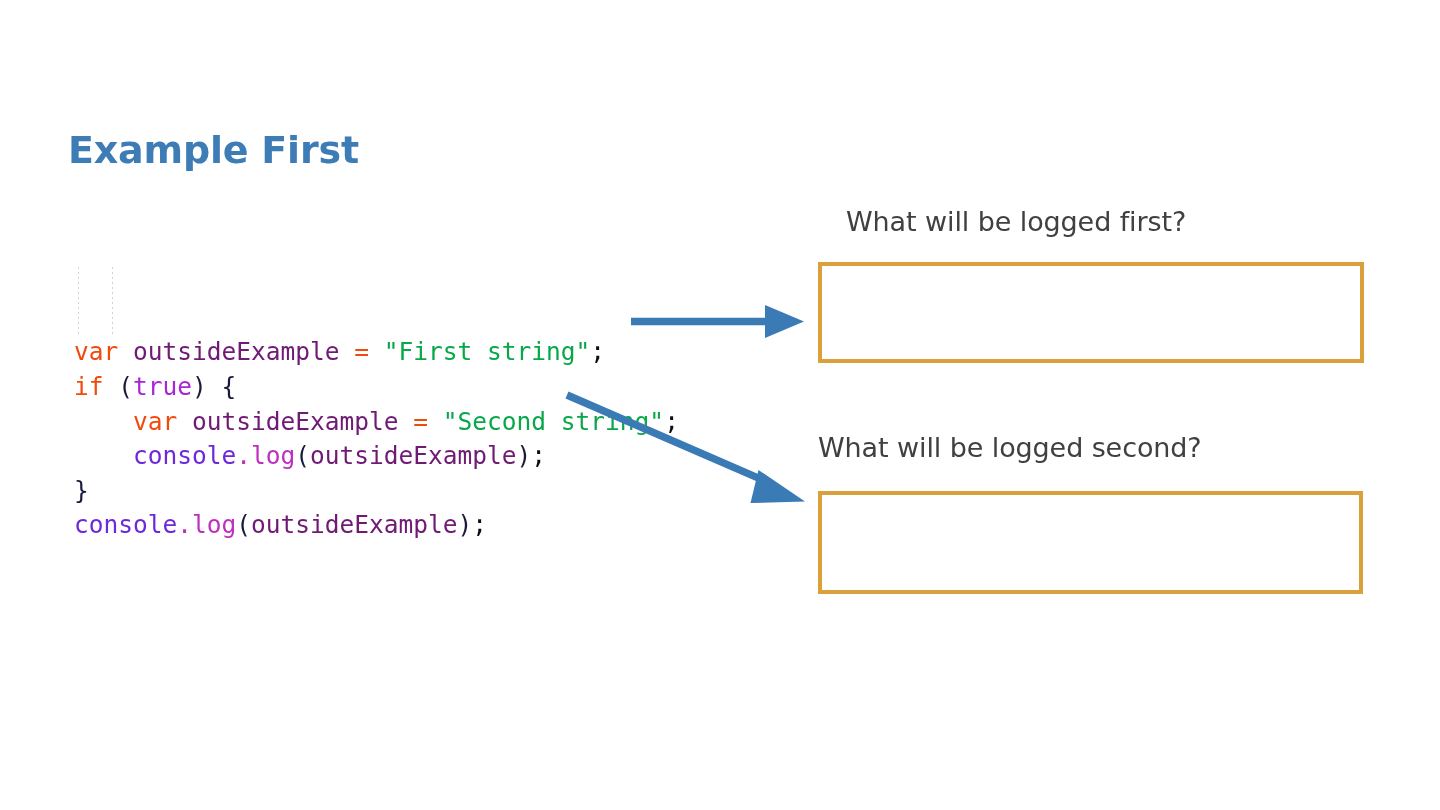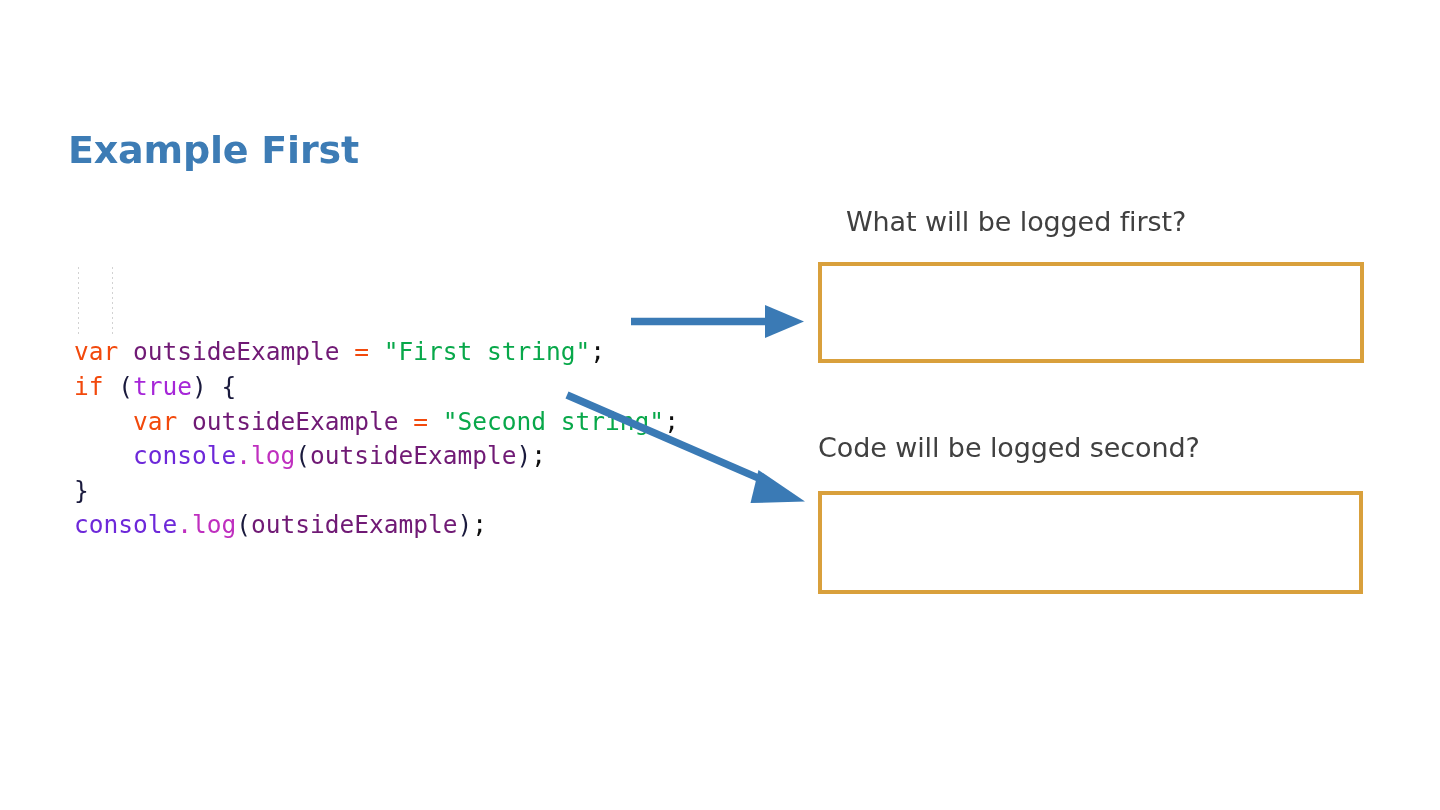--- a/index.html
+++ b/index.html
@@ -115,21 +115,21 @@
   <div id="code-block">
     <span class="indent-guide" id="guide-1"></span>
     <span class="indent-guide" id="guide-2"></span>
     <div id="code-lines"><div class="code-line"><span class="tok-kw">var</span><span class="tok-id"> </span><span class="tok-id">outsideExample</span><span class="tok-id"> </span><span class="tok-op">=</span><span class="tok-id"> </span><span class="tok-str">"First string"</span><span class="tok-punct">;</span></div><div class="code-line"><span class="tok-kw">if</span><span class="tok-id"> </span><span class="tok-paren">(</span><span class="tok-bool">true</span><span class="tok-paren">)</span><span class="tok-id"> </span><span class="tok-paren">{</span></div><div class="code-line"><span class="tok-id">    </span><span class="tok-kw">var</span><span class="tok-id"> </span><span class="tok-id">outsideExample</span><span class="tok-id"> </span><span class="tok-op">=</span><span class="tok-id"> </span><span class="tok-str">"Second string"</span><span class="tok-punct">;</span></div><div class="code-line"><span class="tok-id">    </span><span class="tok-obj">console</span><span class="tok-method">.</span><span class="tok-method">log</span><span class="tok-paren">(</span><span class="tok-id">outsideExample</span><span class="tok-paren">)</span><span class="tok-punct">;</span></div><div class="code-line"><span class="tok-paren">}</span></div><div class="code-line"><span class="tok-obj">console</span><span class="tok-method">.</span><span class="tok-method">log</span><span class="tok-paren">(</span><span class="tok-id">outsideExample</span><span class="tok-paren">)</span><span class="tok-punct">;</span></div></div>
   </div>
 
   <div class="question-label" id="question-first">What will be logged first?</div>
 
   <div class="answer-box" id="answer-box-first" title="What will be logged first?"></div>
 
-  <div class="question-label" id="question-second">Code will be logged second?</div>
+  <div class="question-label" id="question-second">What will be logged second?</div>
 
   <div class="answer-box" id="answer-box-second" title="What will be logged second?"></div>
 
   <svg id="arrow-layer" viewBox="0 0 1440 810">
 
     <g>
       <line x1="631" y1="321.5" x2="772" y2="321.5" stroke="#3a7ab5" stroke-width="7.5"></line>
       <polygon points="765,305 804,321.5 765,338" fill="#3a7ab5"></polygon>
     </g>
 

